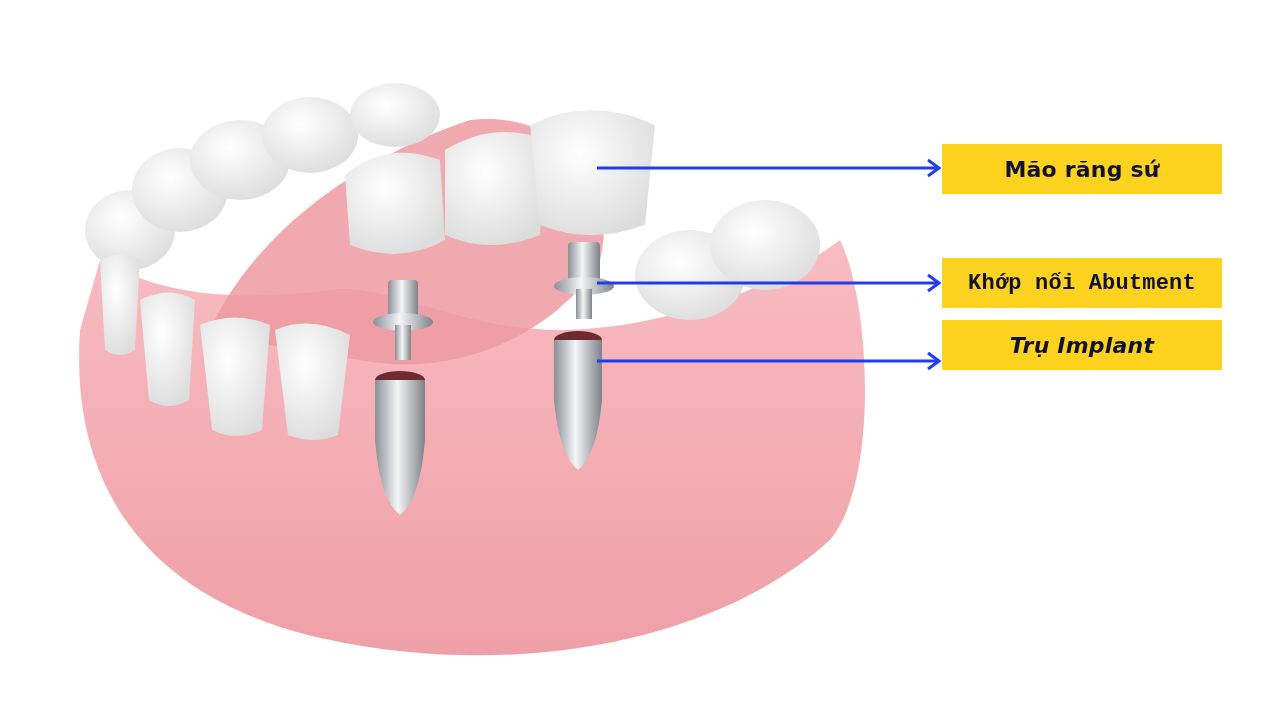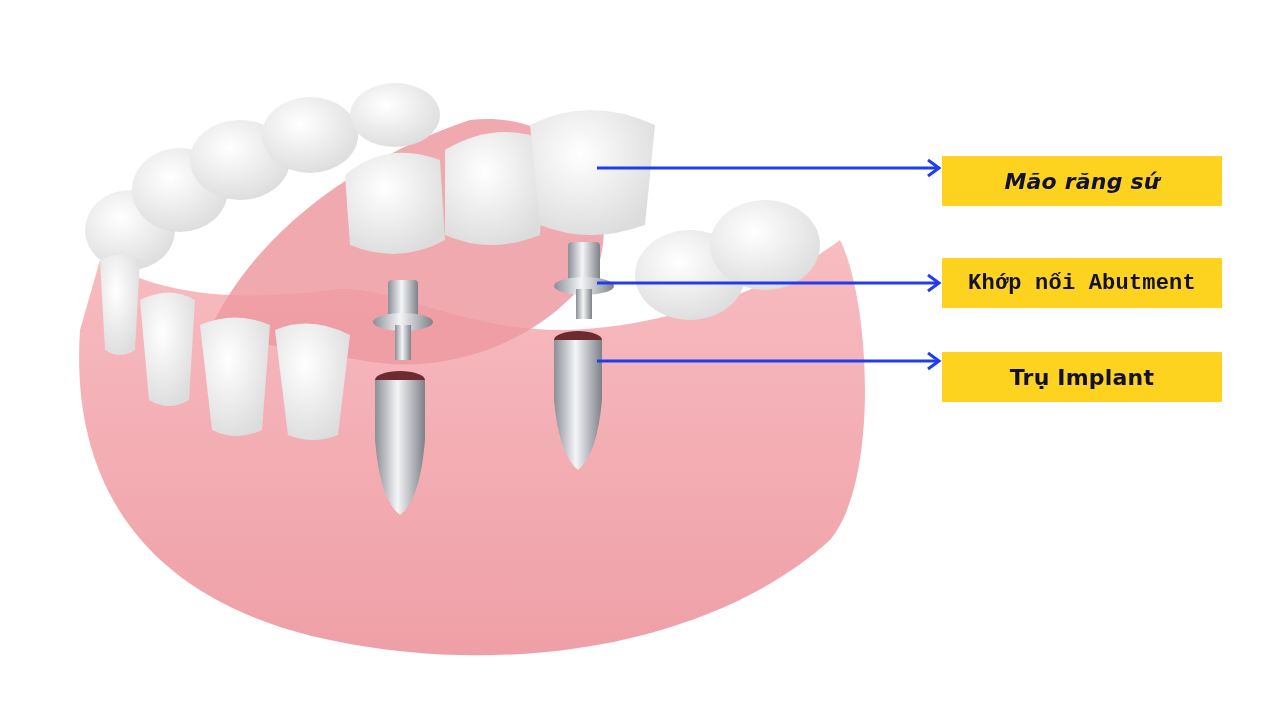--- a/index.html
+++ b/index.html
@@ -73,21 +73,21 @@
   <g stroke="#1f3cf0" stroke-width="3" fill="none">
     <line x1="597" y1="168" x2="938" y2="168"></line>
     <polyline points="928,160 939,168 928,176"></polyline>
     <line x1="597" y1="283" x2="938" y2="283"></line>
     <polyline points="928,275 939,283 928,291"></polyline>
     <line x1="597" y1="361" x2="938" y2="361"></line>
     <polyline points="928,353 939,361 928,369"></polyline>
   </g>
 </svg>
 
-<div class="label" style="top:156px;font-style:italic;">
+<div class="label" style="top:144px;">
   <span>Mão răng sứ</span>
 </div>
 <div class="label" style="top:258px;font-family:Liberation Mono, monospace;">
   <span>Khớp nối Abutment</span>
 </div>
-<div class="label" style="top:352px;">
+<div class="label" style="top:320px;font-style:italic;">
   <span>Trụ Implant</span>
 </div>
 
 </body></html>

